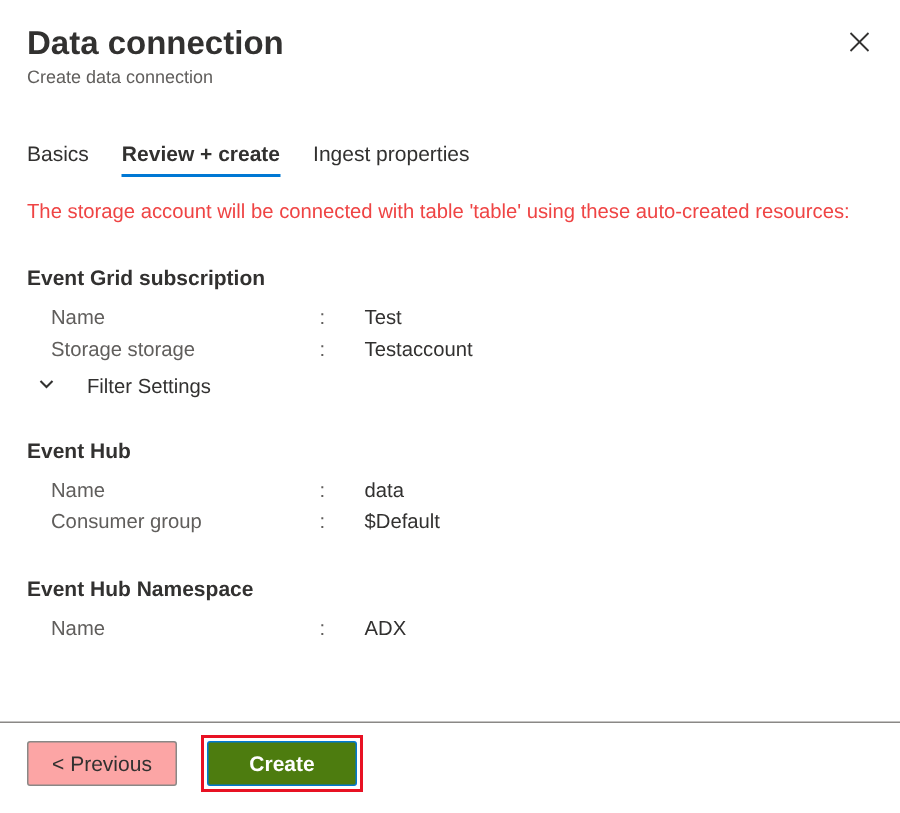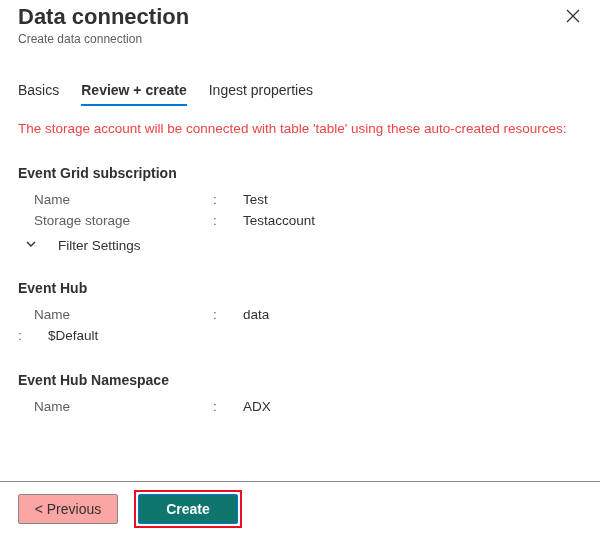--- a/index.html
+++ b/index.html
@@ -5,21 +5,21 @@
     * { box-sizing: border-box; margin: 0; padding: 0; }
     body {
       font-family: "Segoe UI", Arial, sans-serif;
       width: 600px;
       height: 542px;
       background: #fff;
       color: #323130;
       position: relative;
       overflow: hidden;
     }
-    .container { padding: 4px 18px 0 18px; }
+    .container { padding: 16px 18px 0 18px; }
     .header { display: flex; justify-content: space-between; align-items: flex-start; }
     .title-block { display: flex; flex-direction: column; }
     .title { font-size: 22px; font-weight: 600; color: #323130; }
     .subtitle { font-size: 12px; color: #605e5c; margin-top: 2px; }
     .close-btn { font-size: 18px; color: #323130; cursor: pointer; padding: 4px 2px; line-height: 1; }
 
     .tabs { display: flex; gap: 22px; margin-top: 30px; border-bottom: 0; }
     .tab { font-size: 14px; color: #323130; padding: 6px 0 8px 0; cursor: pointer; position: relative; }
     .tab.active { font-weight: 600; }
     .tab.active::after {
@@ -46,21 +46,21 @@
     .footer {
       position: absolute; left: 0; right: 0; bottom: 0;
       padding: 14px 18px;
       display: flex; gap: 16px; align-items: center;
     }
     .btn {
       height: 30px; min-width: 100px; display: inline-flex; align-items: center; justify-content: center;
       font-size: 14px; cursor: pointer; border-radius: 2px;
     }
     .btn-secondary { background: #fca5a5; border: 1px solid #8a8886; color: #323130; padding: 0 12px; }
-    .btn-primary { background: #0f766e; border: 1px solid #0078d4; color: #fff; font-weight: 600; padding: 0 20px; }
+    .btn-primary { background: #4d7c0f; border: 1px solid #0078d4; color: #fff; font-weight: 600; padding: 0 20px; }
     .highlight-wrap { border: 2.5px solid #e81123; padding: 2px; display:inline-flex; }
   </style>
 </head>
 <body>
 
 <div class="container">
   <div class="header">
     <div class="title-block">
       <div class="title">Data connection</div>
       <div class="subtitle">Create data connection</div>
@@ -106,20 +106,21 @@
   </div>
 
   <div class="section">
     <div class="section-title">Event Hub</div>
     <div class="row">
       <div class="label">Name</div>
       <div class="colon">:</div>
       <div class="value">data</div>
     </div>
     <div class="row">
+      <div class="label">Consumer group</div>
       <div class="colon">:</div>
       <div class="value">$Default</div>
     </div>
   </div>
 
   <div class="section">
     <div class="section-title">Event Hub Namespace</div>
     <div class="row">
       <div class="label">Name</div>
       <div class="colon">:</div>

